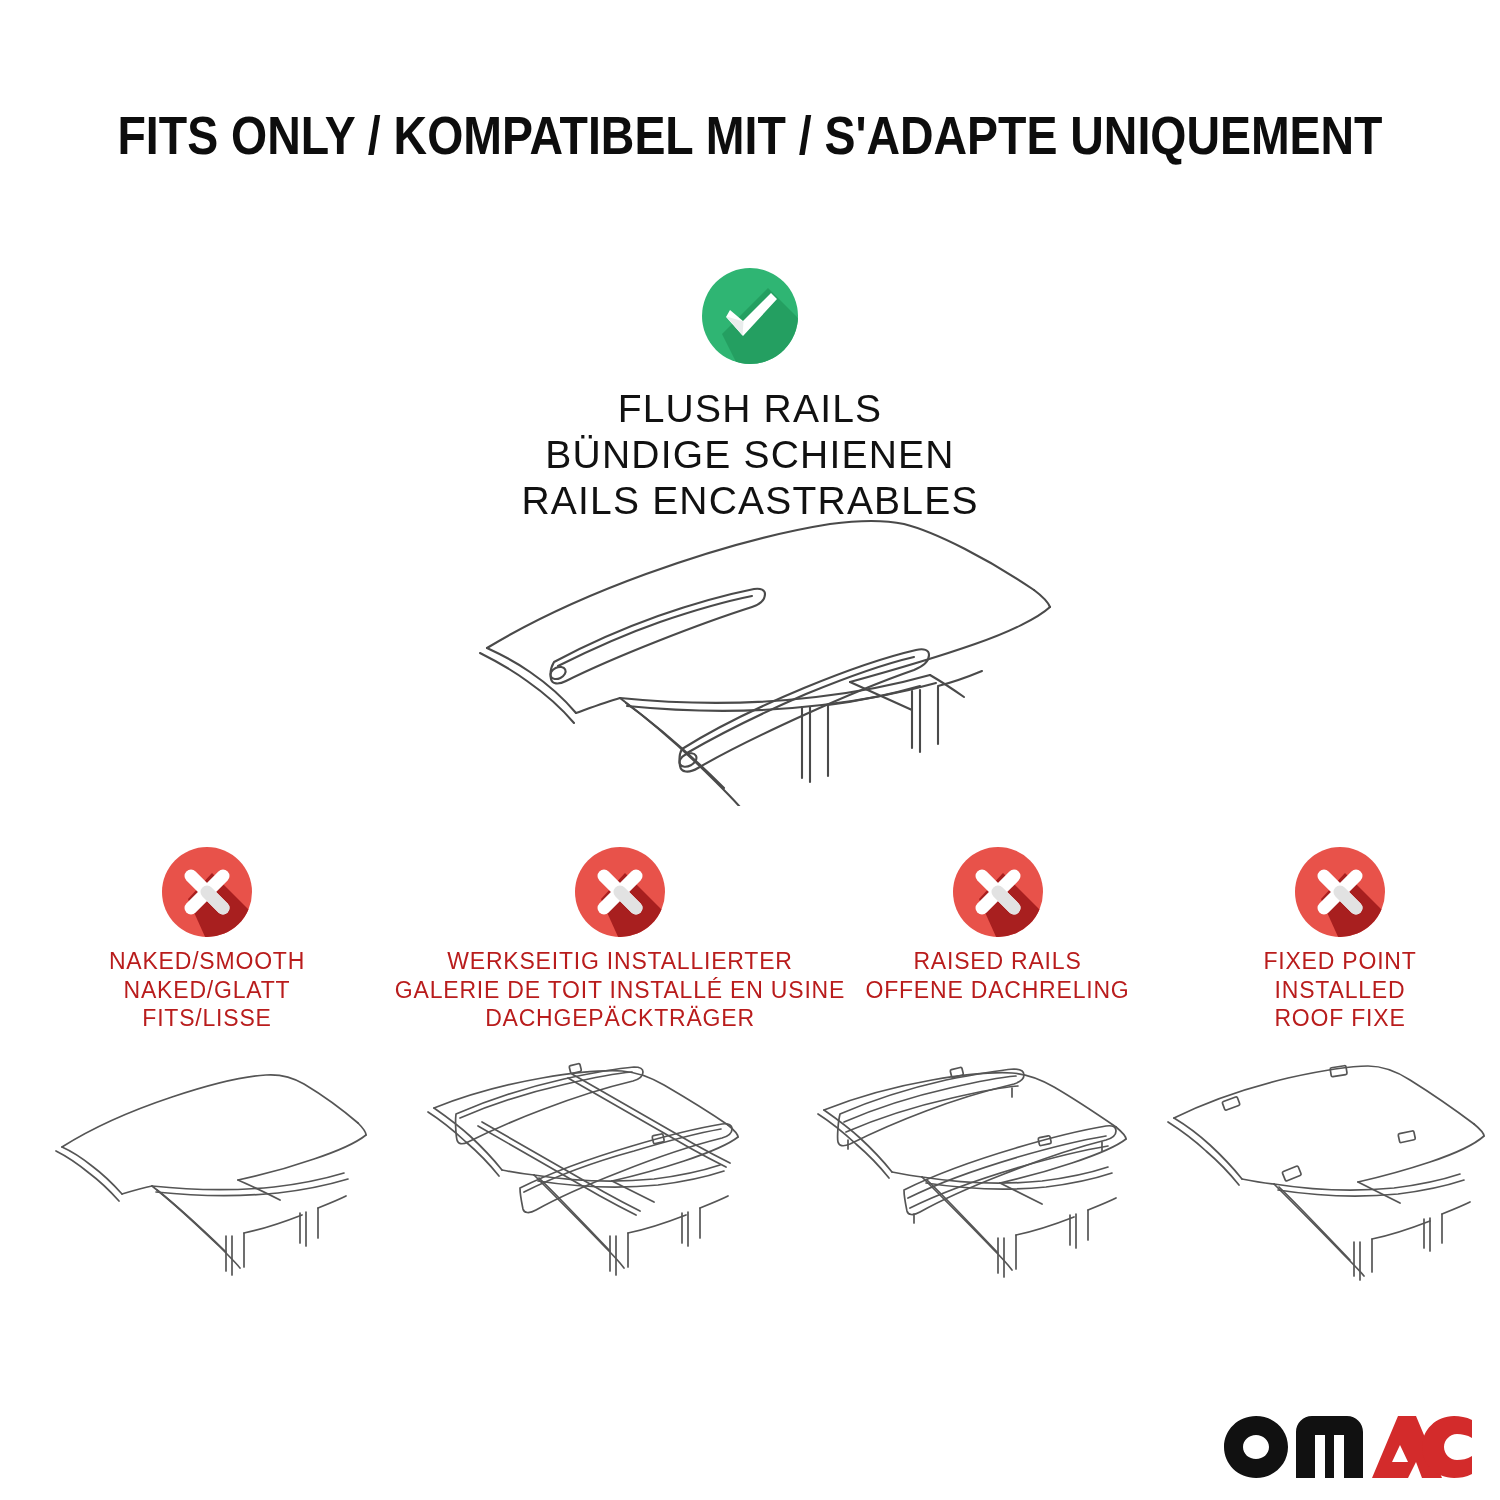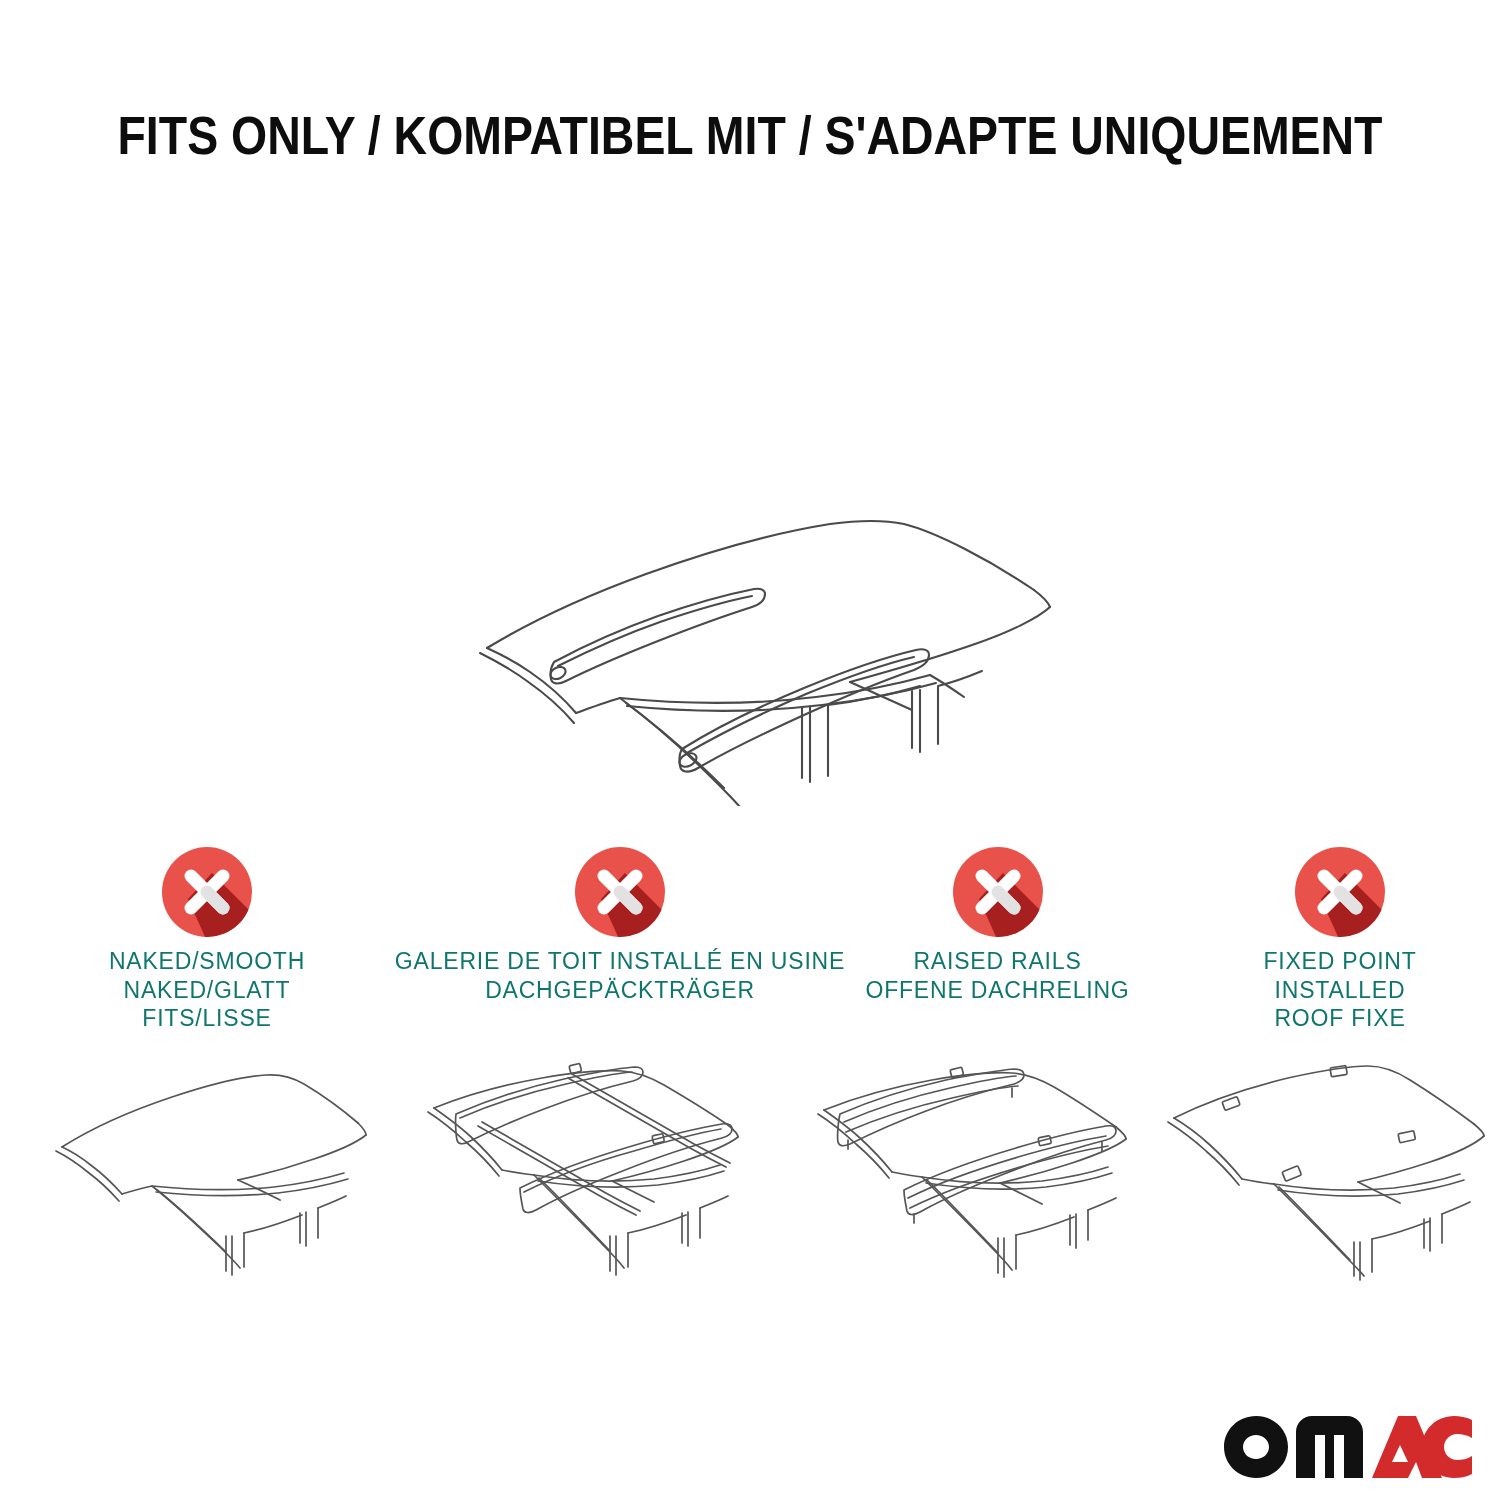--- a/index.html
+++ b/index.html
@@ -56,21 +56,21 @@
     position:absolute;
     text-align:center;
     top:0;
   }
   .neg-col .x-icon{margin:0 auto 8px auto;display:block;}
   .neg-col .nlbl{
     display:block;
     font-size:23px;
     line-height:28.5px;
     letter-spacing:0.8px;
-    color:#0f766e;
+    color:#b91c1c;
     white-space:nowrap;
   }
   
   #col-0{left:57px;width:300px;}
   #col-1{left:390px;width:460px;}
   #col-2{left:835px;width:325px;}
   #col-3{left:1185px;width:310px;}
 
   
   .bot-illus{position:absolute;}
@@ -86,20 +86,42 @@
     width:250px;height:70px;
   }
 </style>
 </head>
 <body>
 
 <div class="page">
 
   <div class="header-title">FITS ONLY / KOMPATIBEL MIT / S'ADAPTE UNIQUEMENT</div>
 
+  <div class="main-block">
+
+    <svg class="check-icon" width="108" height="108" viewBox="0 0 108 108">
+      <defs>
+        <clipPath id="ccirc">
+            <circle cx="54" cy="54" r="48"></circle>
+          </clipPath>
+      </defs>
+      <circle cx="54" cy="54" r="48" fill="#2FB573"></circle>
+      <g clip-path="url(#ccirc)">
+        <polygon points="72,26 108,62 108,108 44,108 26,72" fill="#249E60" opacity="0.95"></polygon>
+      </g>
+      <path d="M30 55 L34 48 L47 59 L75 31 L81 37 L47 74 Z" fill="#ffffff"></path>
+      <path d="M30.5 54.5 L46.5 73.5 L47.5 59.5 Z" fill="#E9EDEC"></path>
+    </svg>
+
+    <div class="main-labels">
+      <span class="lbl">FLUSH RAILS</span>
+      <span class="lbl">BÜNDIGE SCHIENEN</span>
+      <span class="lbl">RAILS ENCASTRABLES</span>
+    </div>
+  </div>
 
   <svg class="main-illus" viewBox="0 0 640 320">
     <g fill="none" stroke="#4a4a4a" stroke-width="2.1" stroke-linecap="round" stroke-linejoin="round">
 
       <path d="M57 162 C95 139 150 112 216 88 C285 63 350 46 400 38
                C430 34 455 34 474 38
                C506 46 560 74 604 104"></path>
       <path d="M604 104 C612 110 618 116 620 121"></path>
 
       <path d="M620 121 C608 132 580 146 545 158 C505 172 460 185 420 196"></path>
@@ -177,20 +199,21 @@
         <circle cx="47" cy="47" r="45" fill="#E8524A"></circle>
         <g clip-path="url(#xc1)">
           <polygon points="52,28 94,70 94,94 46,94 28,54" fill="#A81F1F"></polygon>
         </g>
         <g stroke="#ffffff" stroke-width="13" stroke-linecap="round">
           <line x1="31" y1="31" x2="63" y2="63"></line>
           <line x1="63" y1="31" x2="31" y2="63"></line>
         </g>
         <line x1="47" y1="47" x2="63" y2="63" stroke="#E2E2E2" stroke-width="13" stroke-linecap="round"></line>
       </svg>
+      <span class="nlbl">WERKSEITIG INSTALLIERTER</span>
       <span class="nlbl">GALERIE DE TOIT INSTALLÉ EN USINE</span>
       <span class="nlbl">DACHGEPÄCKTRÄGER</span>
     </div>
 
     <div class="neg-col" id="col-2">
       <svg class="x-icon" width="94" height="94" viewBox="0 0 94 94">
         <defs>
             <clipPath id="xc2">
               <circle cx="47" cy="47" r="45"></circle>
             </clipPath>

